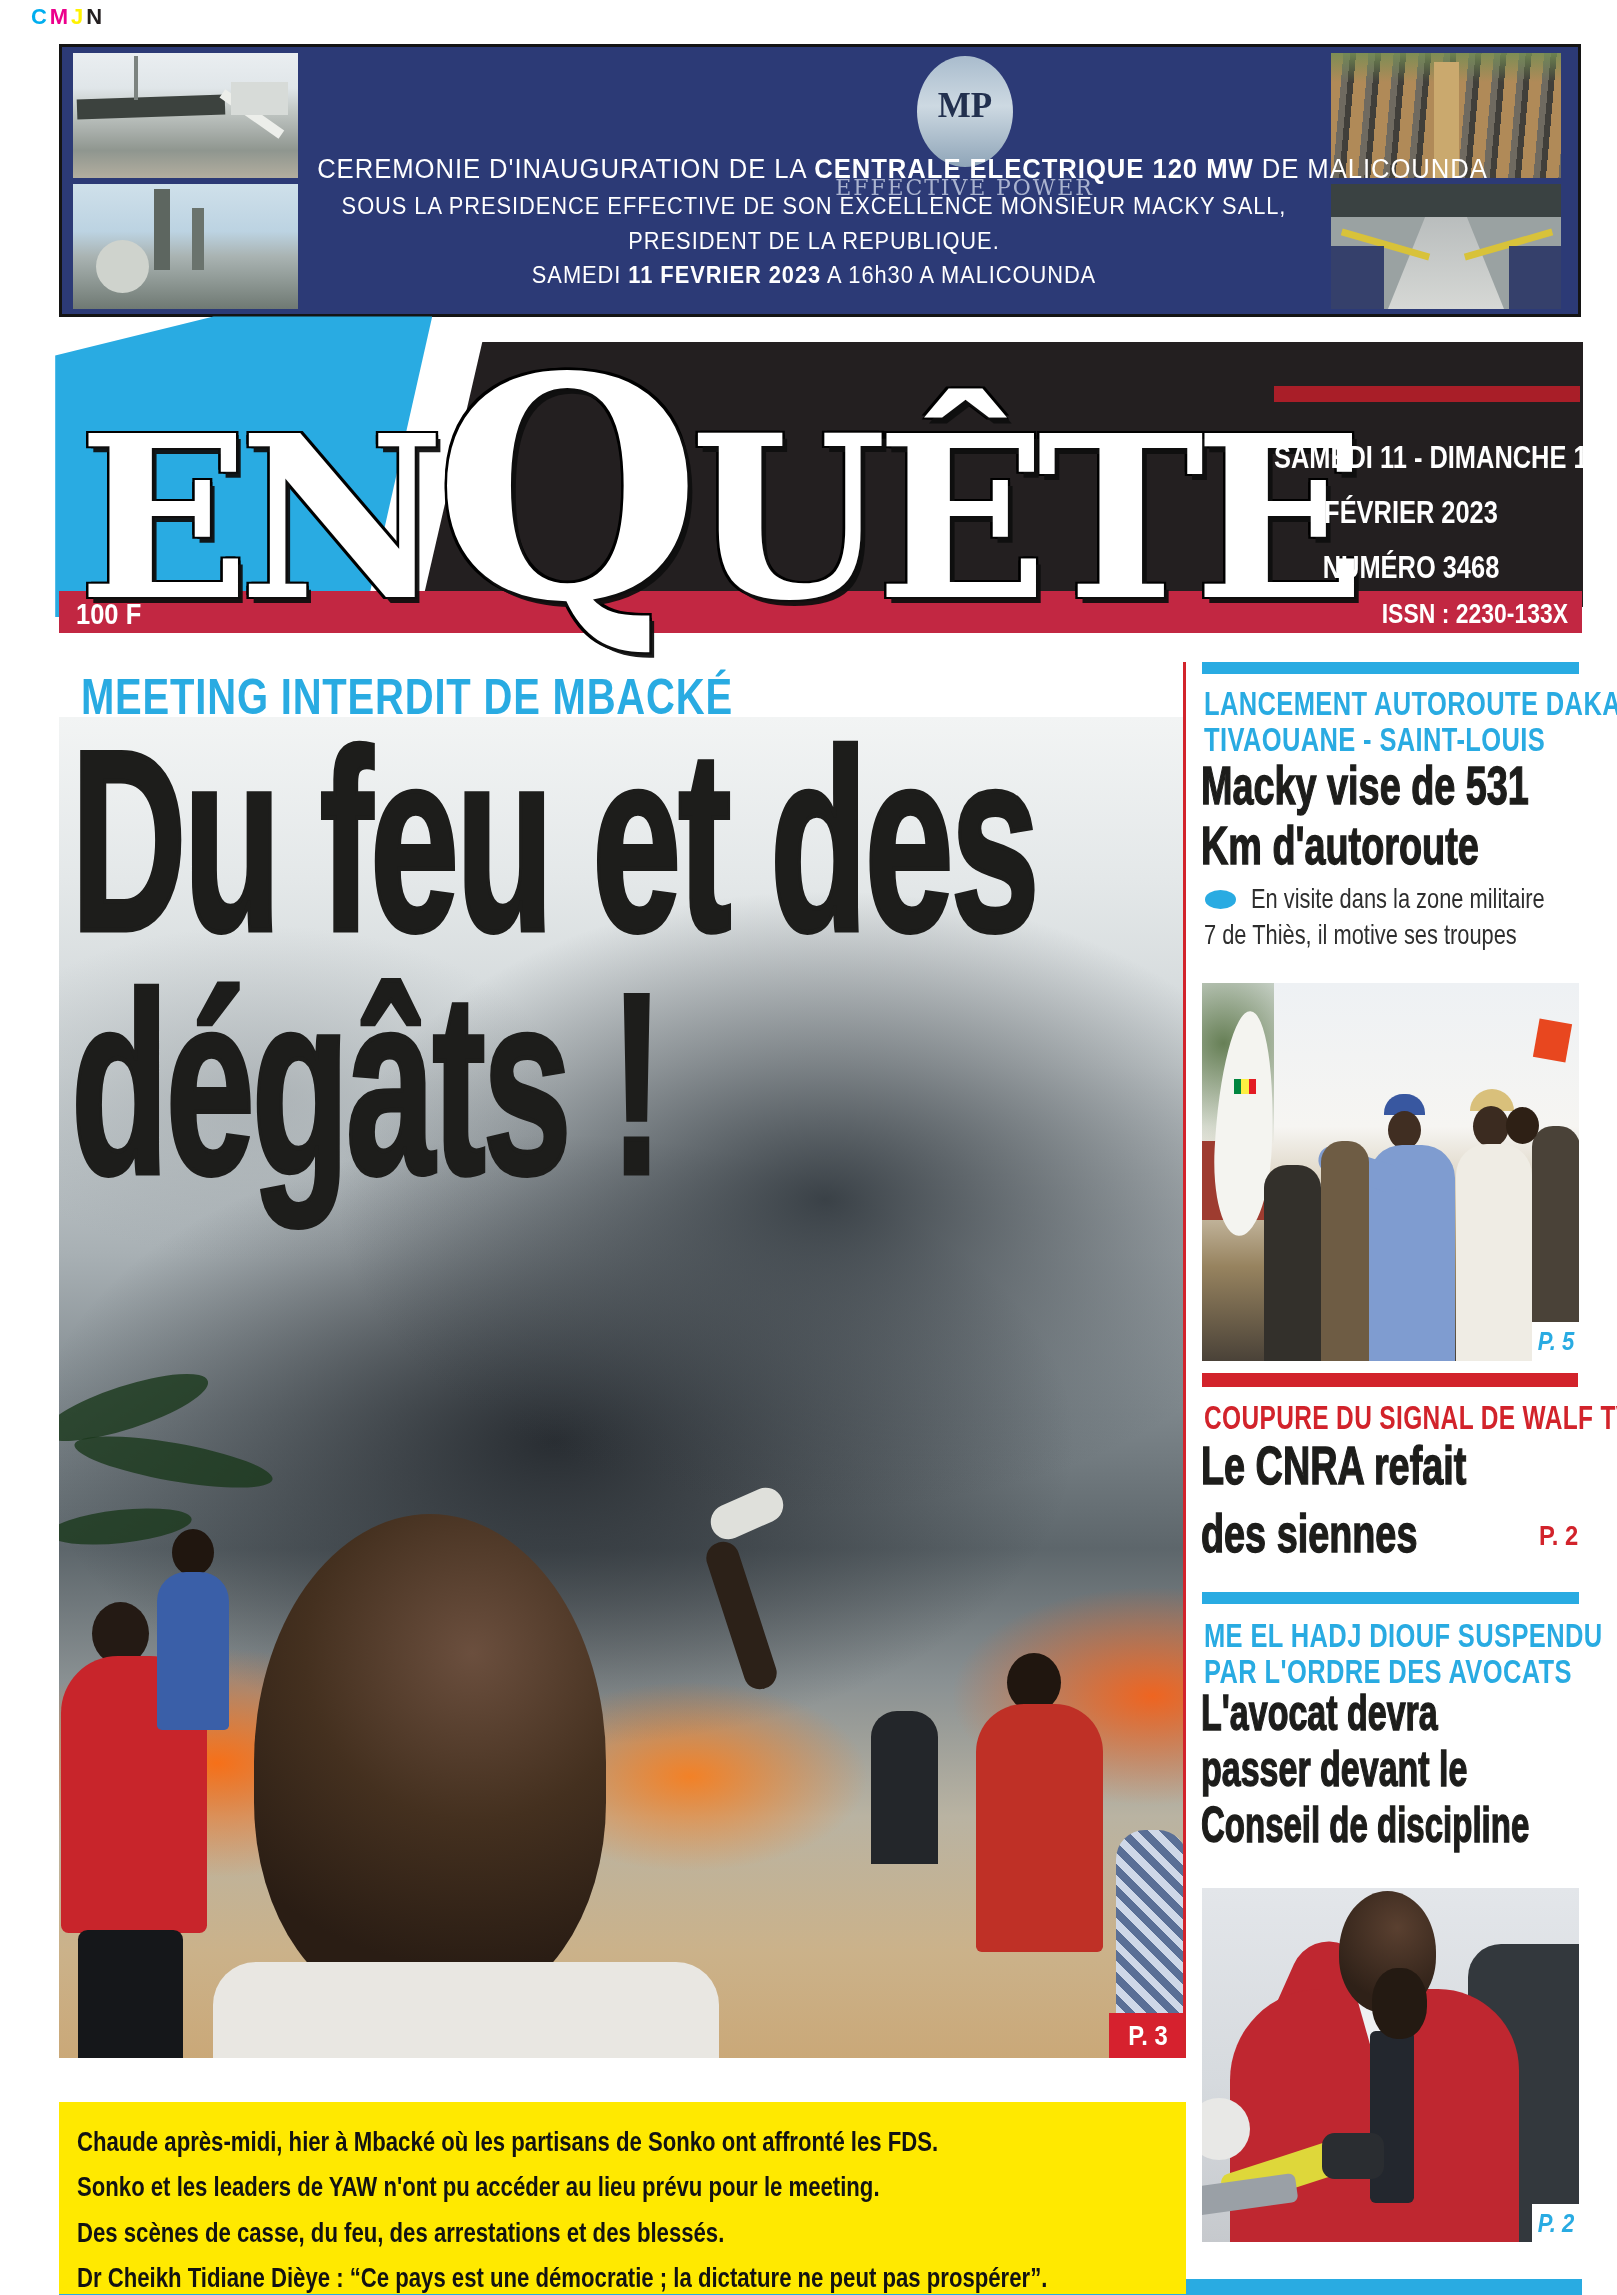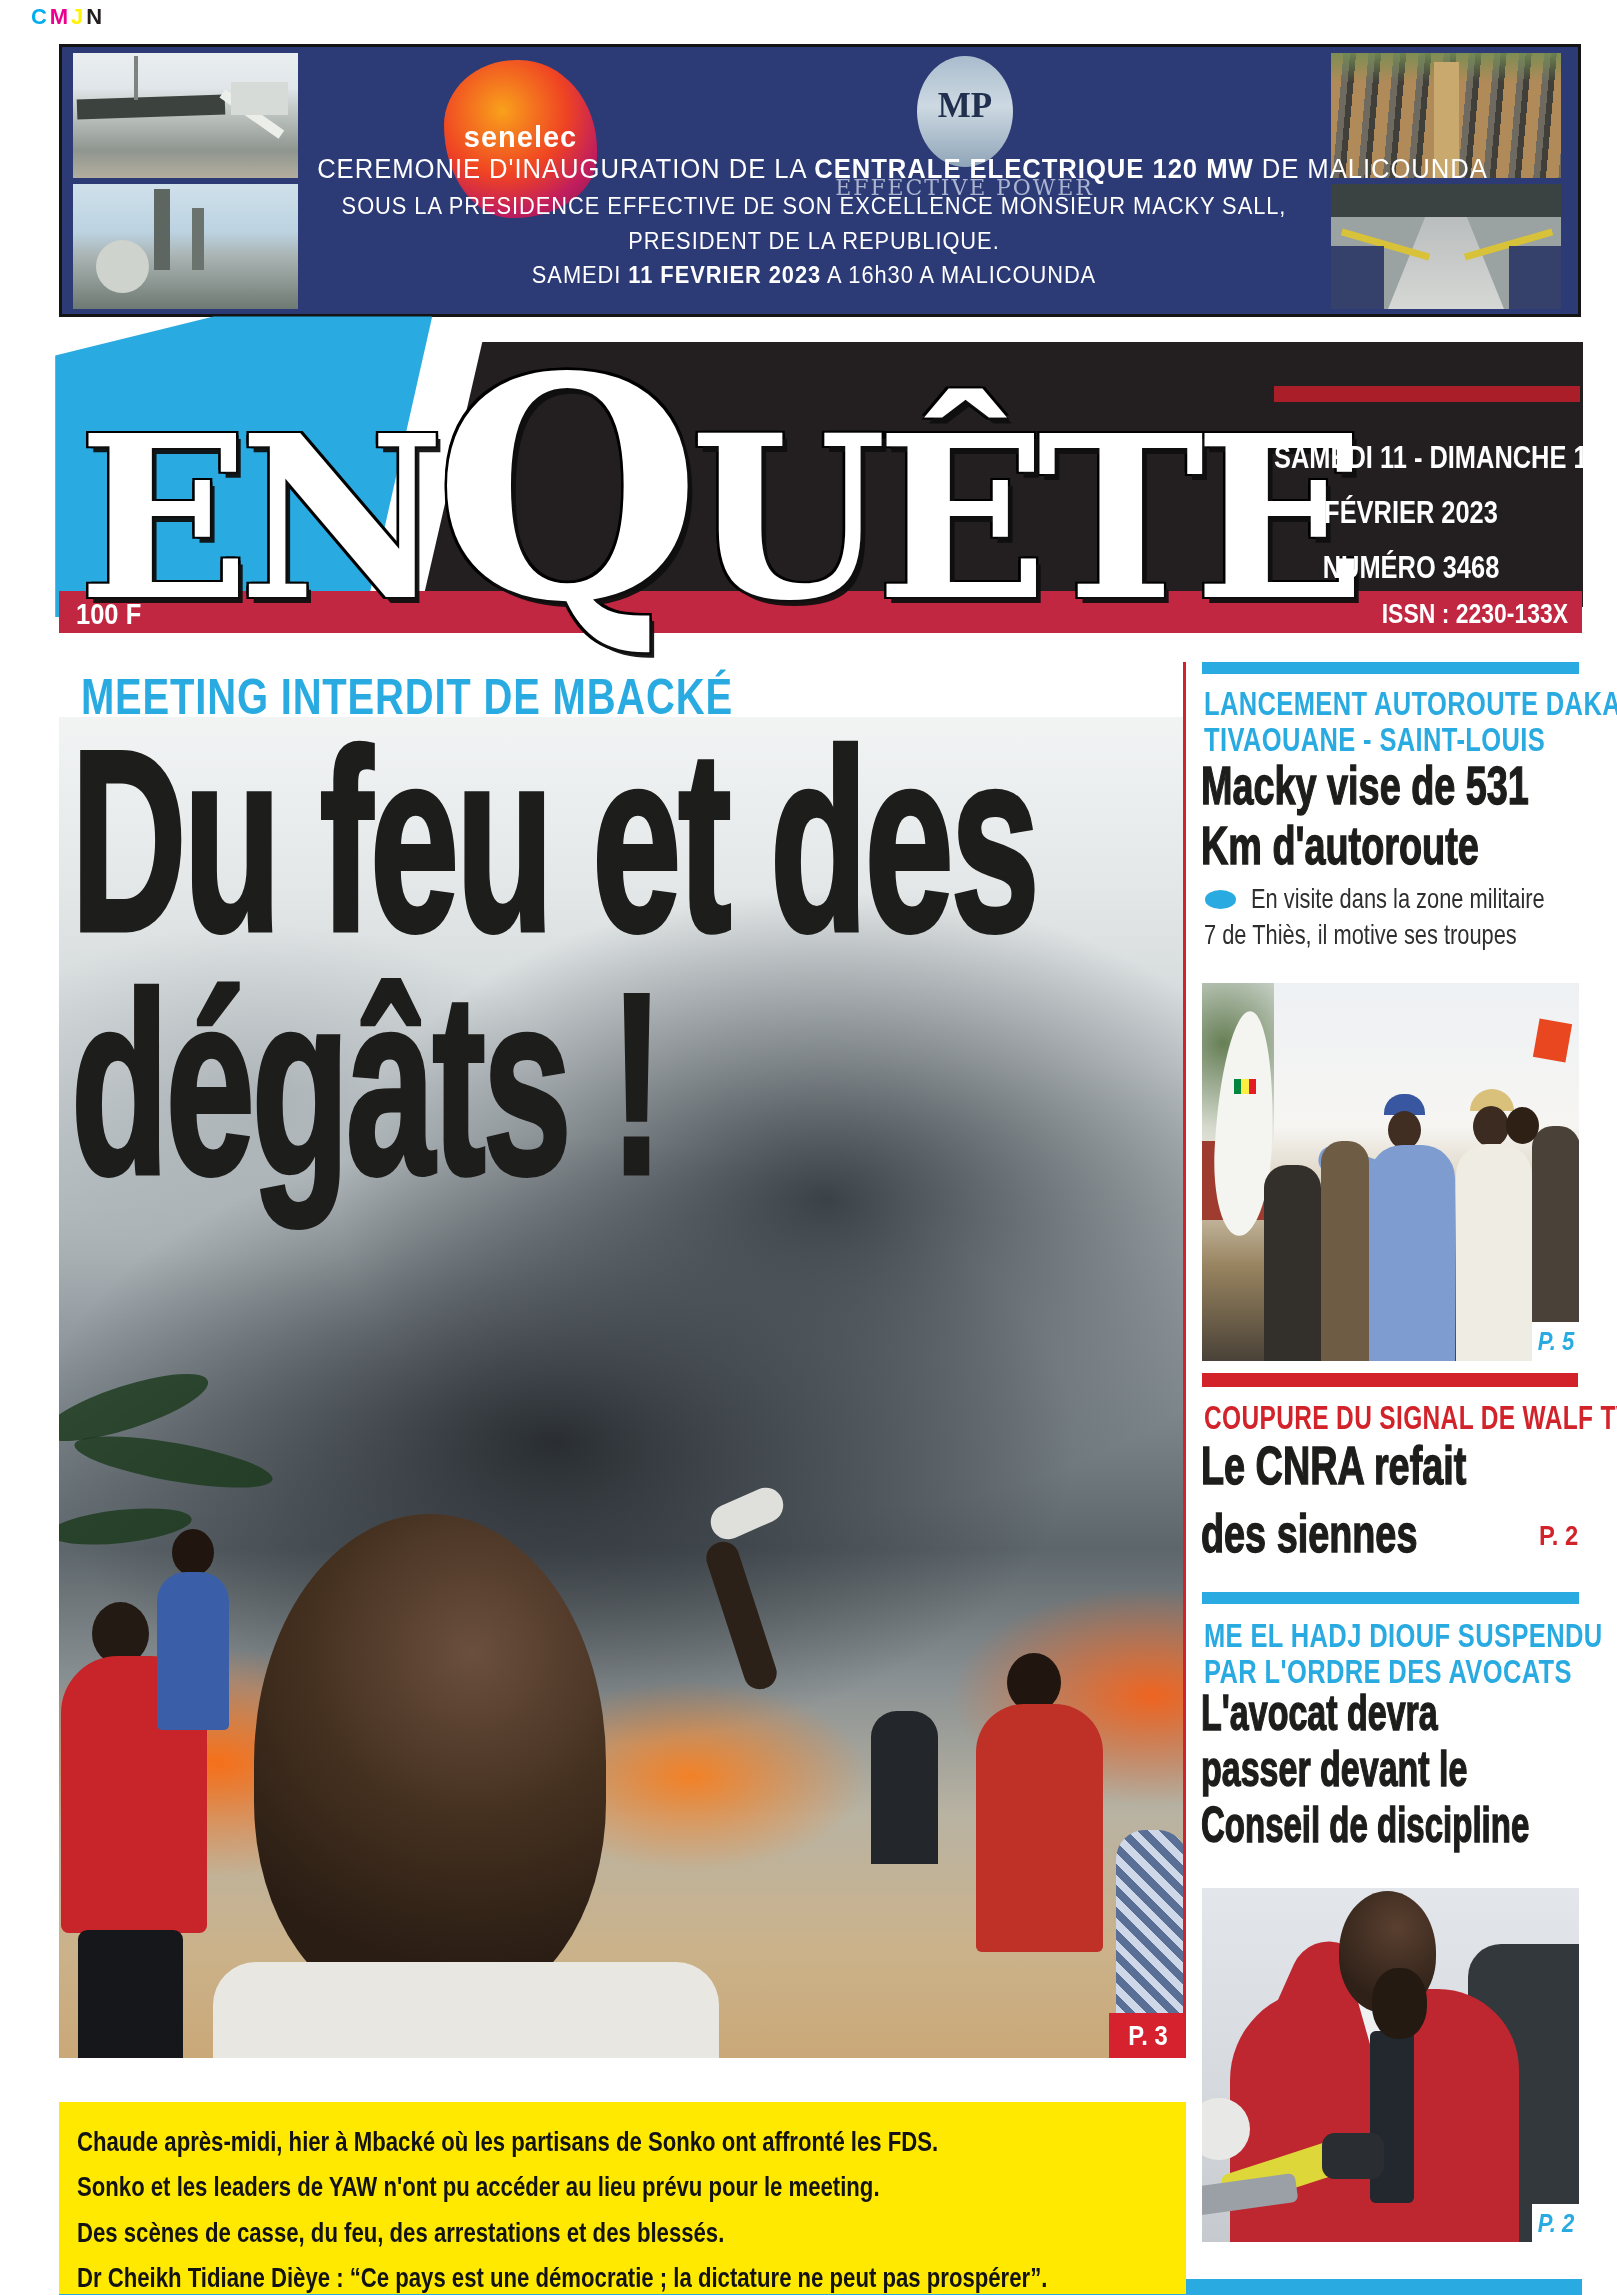--- a/index.html
+++ b/index.html
@@ -95,23 +95,20 @@
       <div class="abs" style="left:61px;top:3.8px;width:4.8px;height:44px;background:#7c8380;"></div>
       <div class="abs" style="left:143px;top:56px;width:72px;height:9.6px;background:#eceeea;transform:rotate(35deg);"></div>
       <div class="abs" style="left:158px;top:29px;width:57px;height:33px;background:#d7dbd8;"></div>
     </div>
     <div class="bphoto" style="left:10.5px;top:137px;width:225px;height:125px;background:linear-gradient(180deg,#cfe0ea 0%,#bcd3e2 38%,#a9b3b2 58%,#8e9894 78%,#6f7973 100%);">
       <div class="abs" style="left:81px;top:4.8px;width:16px;height:81px;background:#5d6660;"></div>
       <div class="abs" style="left:119px;top:24px;width:12.4px;height:62px;background:#6a736d;"></div>
       <div class="abs" style="left:23px;top:56px;width:53px;height:53px;border-radius:50%;background:#cfd3cd;"></div>
     </div>
 
-    <div id="senelec">
-      <span>senelec</span>
-    </div>
 
     <div id="mp-circle">
       <span>MP</span>
     </div>
     <div id="mp-label">EFFECTIVE POWER</div>
 
     <div class="bphoto" style="left:1269px;top:5.7px;width:230px;height:125px;background:repeating-linear-gradient(95deg,#b08a58 0 12.4px,#6f6a60 12.4px 19px,#413f3a 19px 25px);">
       <div class="abs" style="left:0;top:0;width:230px;height:29px;background:linear-gradient(180deg,rgba(116,142,84,.85),rgba(116,142,84,0));"></div>
       <div class="abs" style="left:103px;top:9.6px;width:25px;height:116px;background:#caa96e;"></div>
     </div>

